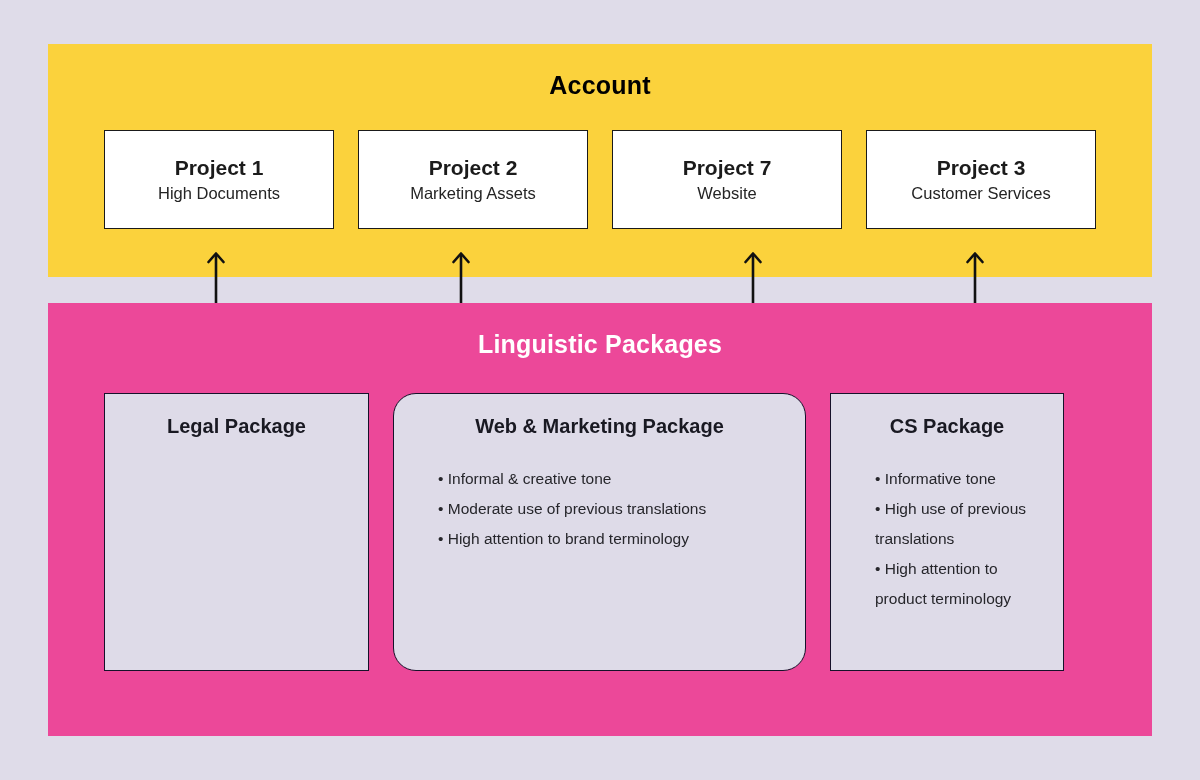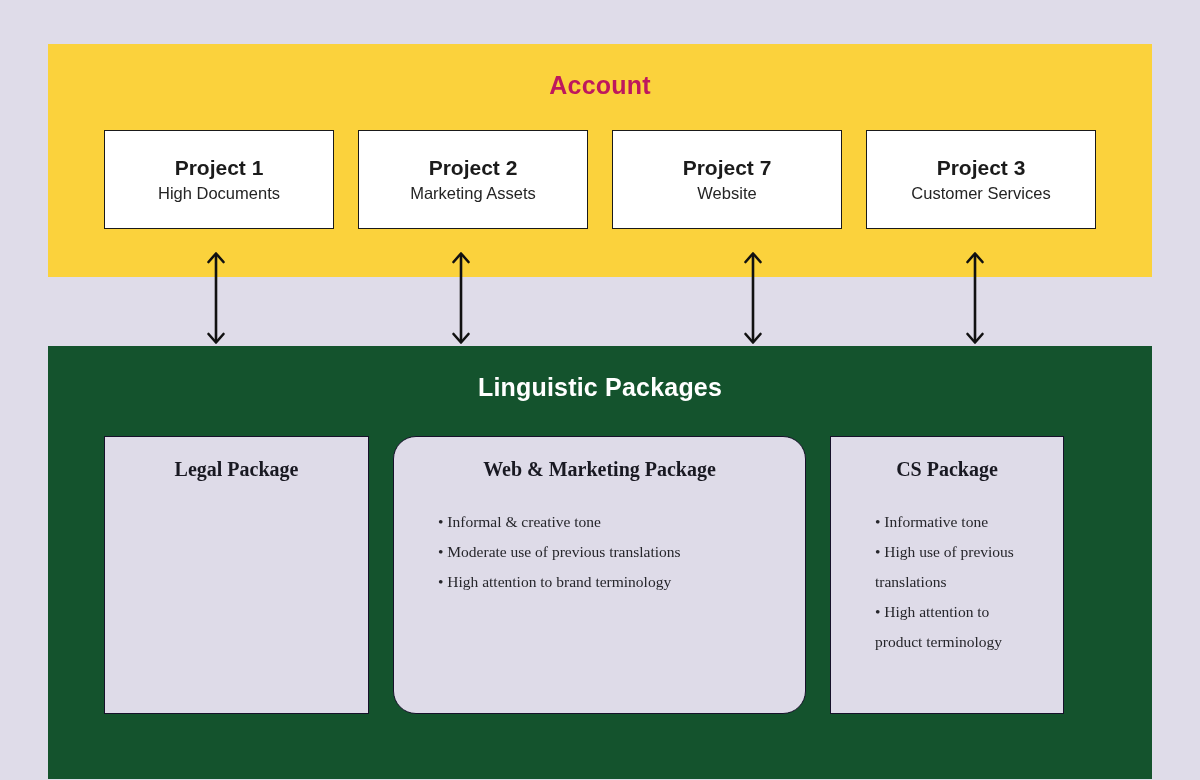--- a/index.html
+++ b/index.html
@@ -10,21 +10,21 @@
     -webkit-font-smoothing:antialiased;
   }
 
   
   .account-panel{
     position:absolute;left:48px;top:44px;width:1104px;height:233px;
     background:#fbd23c;
   }
   .section-title{
     position:absolute;left:0;right:0;top:26px;text-align:center;
-    font-size:25px;line-height:30px;font-weight:700;color:#be185d;
+    font-size:25px;line-height:30px;font-weight:700;color:#000000;
     letter-spacing:.2px;
   }
   .projects-row{
     position:absolute;left:56px;right:56px;top:86px;
     display:flex;gap:24px;
   }
   .project-box{
     flex:1;height:99px;box-sizing:border-box;
     background:#ffffff;border:1.5px solid #1a1a1a;
     display:flex;flex-direction:column;align-items:center;justify-content:center;
@@ -36,29 +36,27 @@
   
   .arrow{position:absolute;top:251px;width:22px;height:94px;}
   .arrow.a1{left:205px;}
   .arrow.a2{left:450px;}
   .arrow.a3{left:742px;}
   .arrow.a4{left:964px;}
 
   
   .packages-panel{
     position:absolute;left:48px;top:303px;width:1104px;height:433px;
-    background:#14532d;
-    margin-top:43px;
+    background:#ec4899;
   }
   .packages-panel .section-title{color:#ffffff;}
   .pkg-box{
     position:absolute;top:90px;height:278px;box-sizing:border-box;
     background:#dedbe8;border:1.5px solid #16112a;
     padding-top:18px;
-    font-family:Liberation Serif, serif;
   }
   .pkg-legal{left:56px;width:265px;}
   .pkg-web{left:345px;width:413px;border-radius:23px;}
   .pkg-cs{left:782px;width:234px;}
   .pkg-title{
     text-align:center;font-size:20px;line-height:28px;font-weight:700;color:#191922;
   }
   .pkg-bullets{
     margin-top:24px;padding:0 26px 0 44px;
     font-size:15.5px;line-height:30px;color:#26262b;

